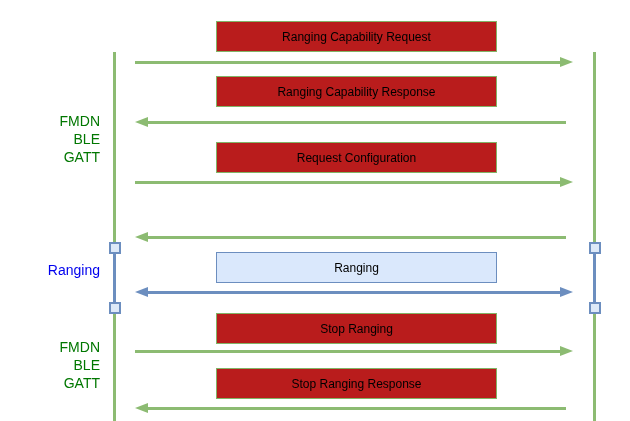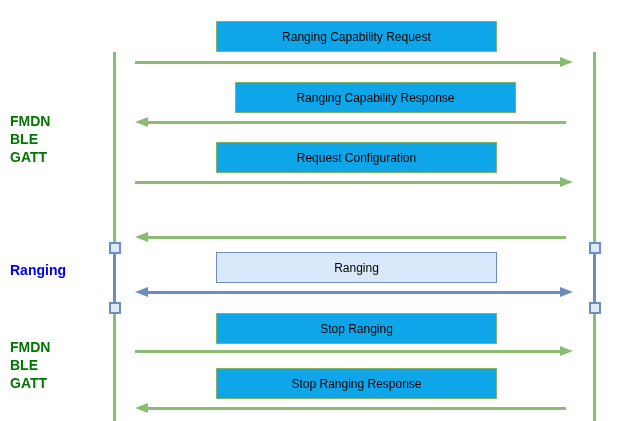--- a/index.html
+++ b/index.html
@@ -49,35 +49,35 @@
   .handle.top { top: 242px; }
   .handle.bot { top: 302px; }
 
   
   .msg-box {
     position: absolute;
     left: 216px;
     width: 281px;
     height: 31px;
     box-sizing: border-box;
-    background: #0ea5e9;
+    background: #b91c1c;
     border: 1px solid #82b366;
     display: flex;
     align-items: center;
     justify-content: center;
     font-size: 12px;
     color: #000000;
     white-space: nowrap;
   }
   .msg-box.blue {
     background: #dae8fc;
     border-color: #6c8ebf;
   }
   .b1 { top: 21px; }
-  .b2 { top: 82px; margin-left: 19px; }
+  .b2 { top: 76px; }
   .b3 { top: 142px; }
   .b4 { top: 197px; }
   .b5 { top: 252px; }
   .b6 { top: 313px; }
   .b7 { top: 368px; }
 
   
   .arrow {
     position: absolute;
     left: 135px;
@@ -120,22 +120,22 @@
   }
   .arrow.blue .shaft { background: #6c8ebf; }
   .arrow.blue .head.right { border-left-color: #6c8ebf; }
   .arrow.blue .head.left  { border-right-color: #6c8ebf; }
 
   
   .phase-label {
     position: absolute;
     left: 10px;
     width: 90px;
-    text-align: left;
-    font-weight: bold;
+    text-align: right;
+    font-weight: normal;
     font-size: 14px;
     line-height: 18px;
   }
   .phase-label.green { color: #007700; }
   .phase-label.blue-text { color: #0000ee; }
   .p1 { top: 112px; }
   .p2 { top: 261px; }
   .p3 { top: 338px; }
   .phase-line { display: block; }
 </style>

